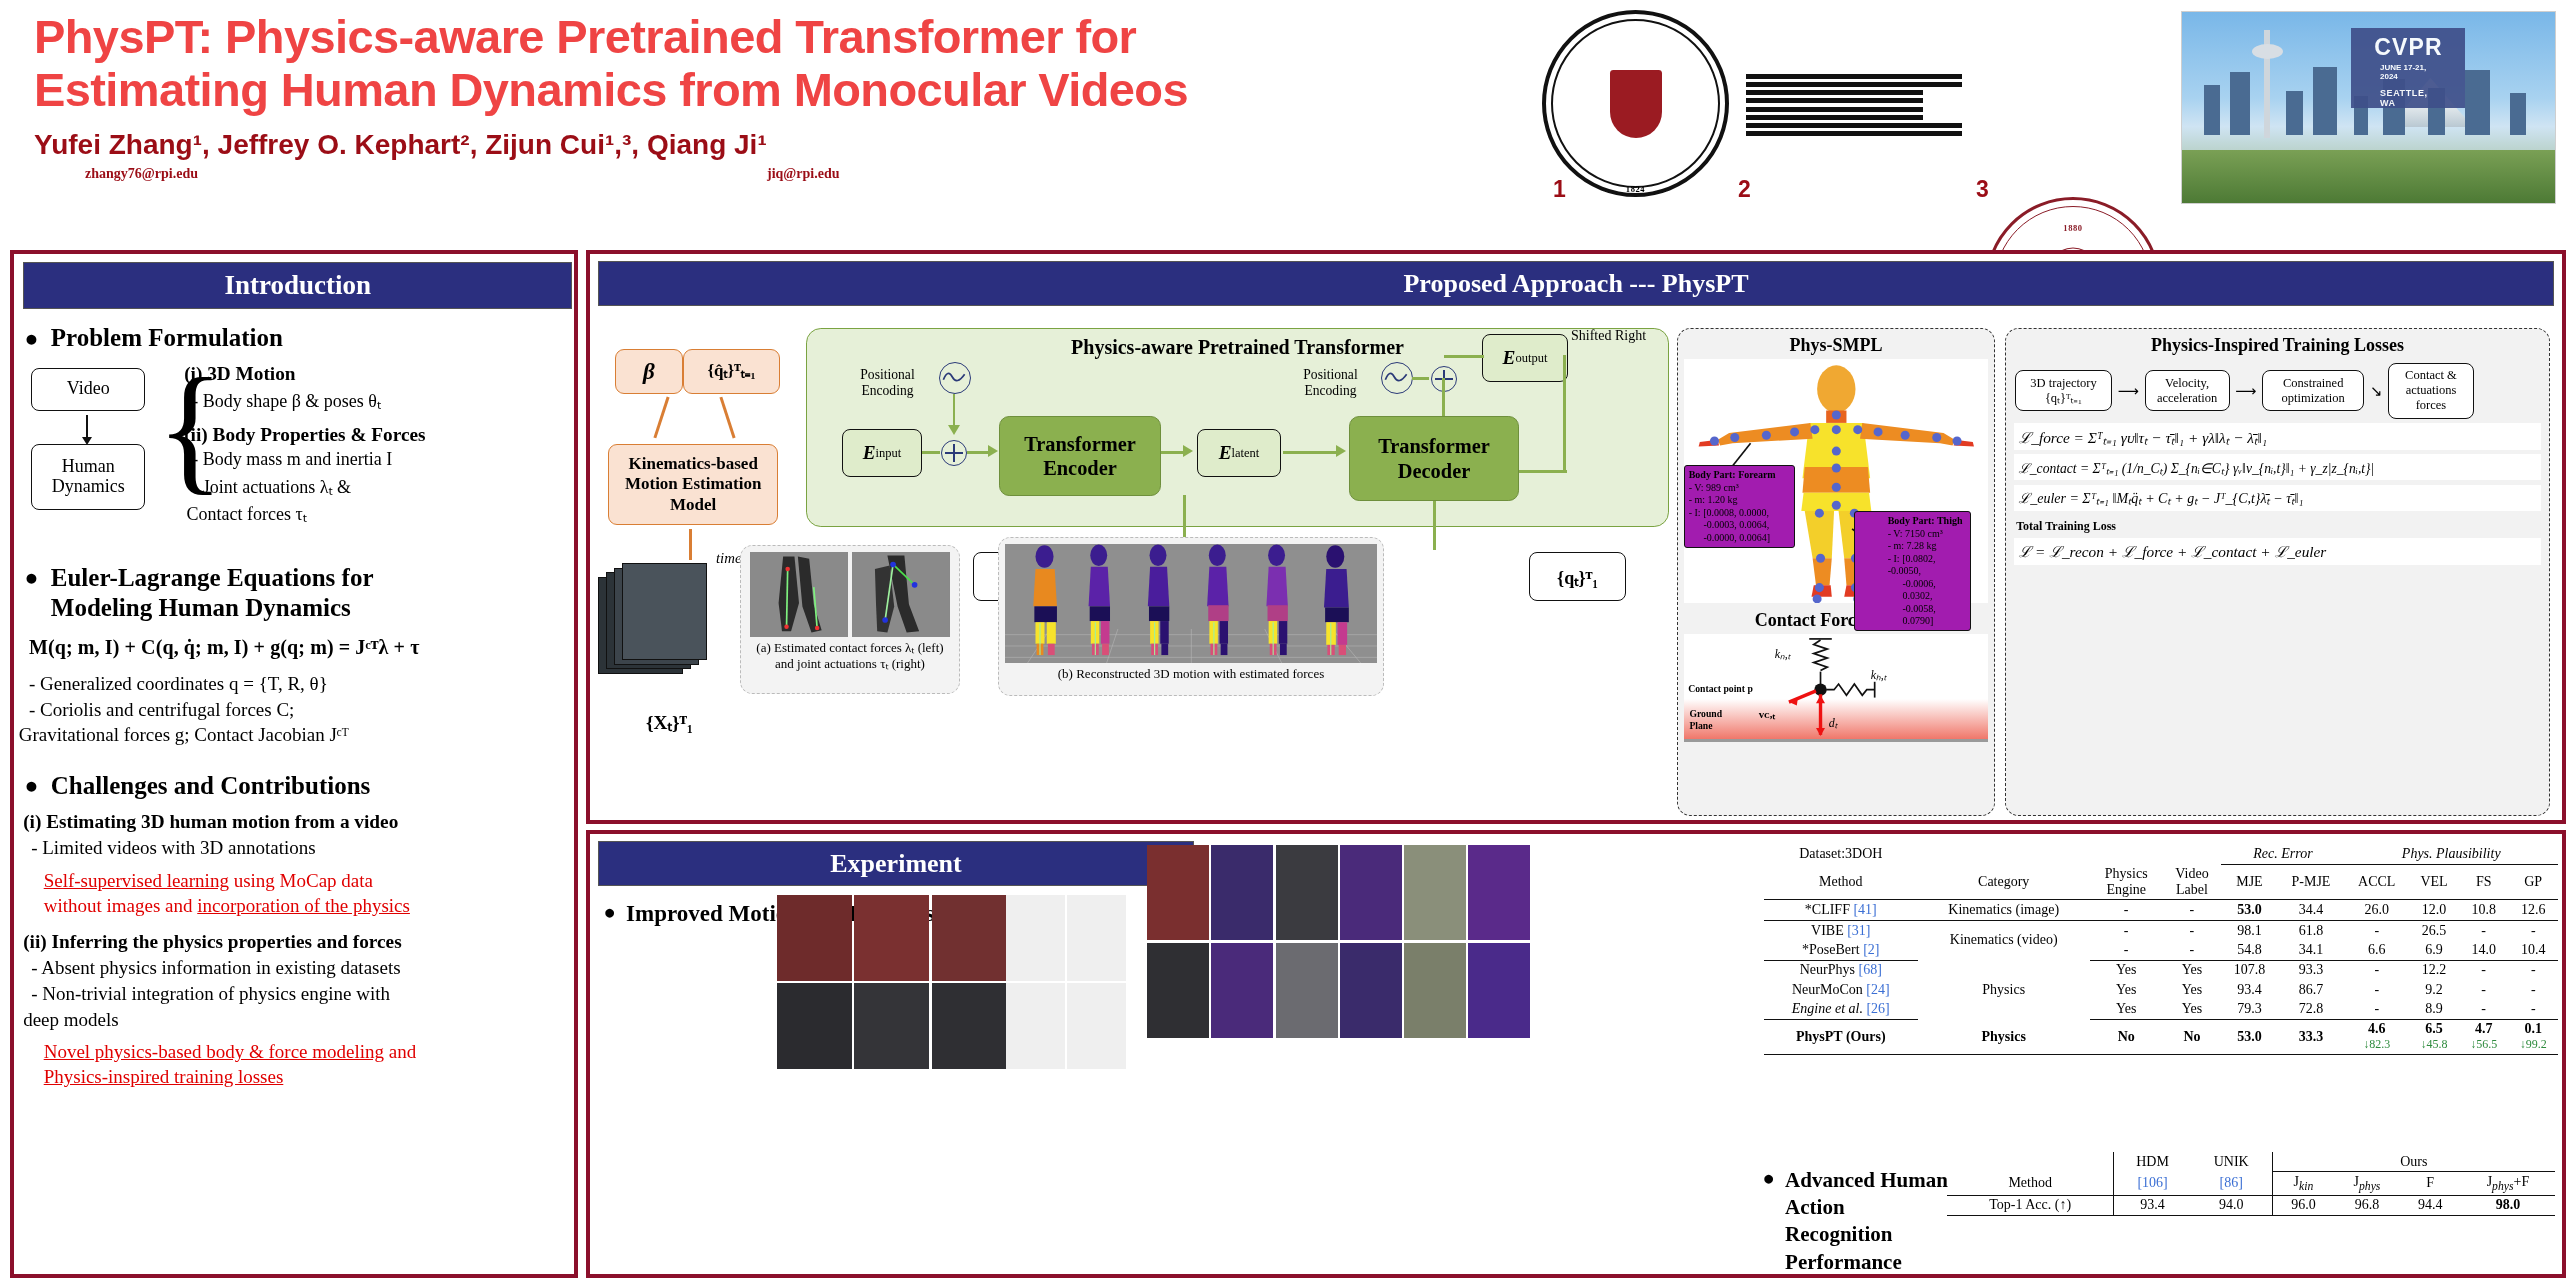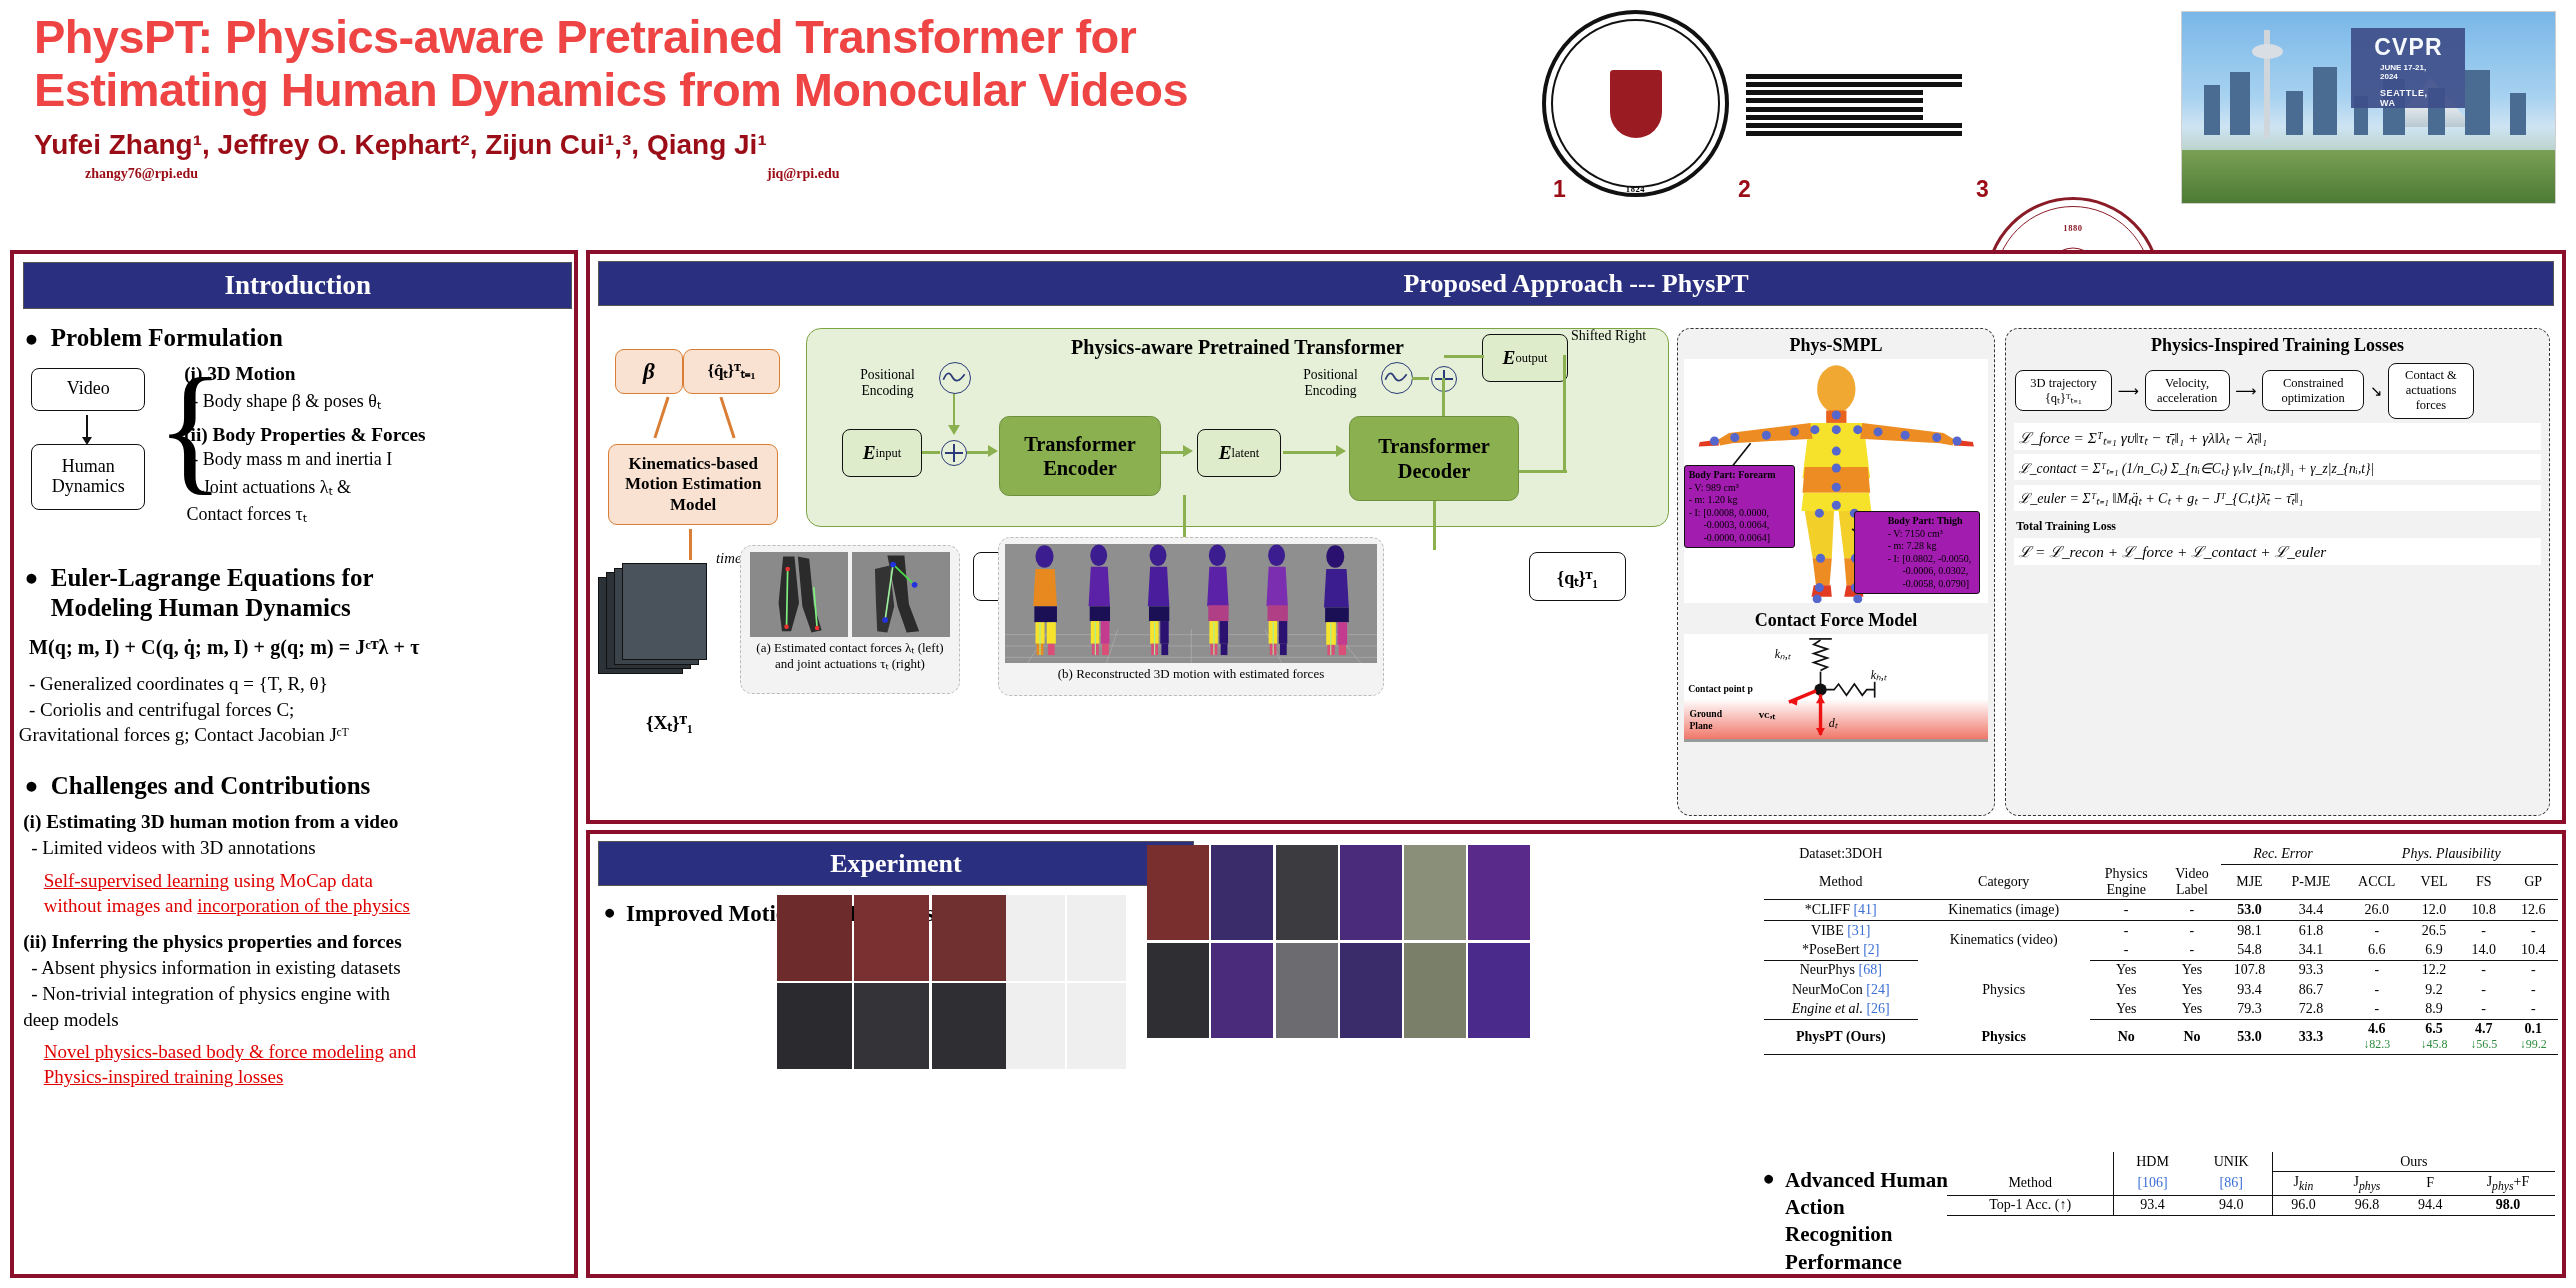--- a/index.html
+++ b/index.html
@@ -548,21 +548,21 @@
           <polygon points="336,330 322,326 328,338" fill="#111"></polygon>
         </svg>
         <div class="tag" style="left:0px; top:106px; width:111px;">
           <div style="font-weight:bold">Body Part: Forearm</div>
           <div>- V:  989 cm³</div>
           <div>- m: 1.20 kg</div>
           <div>- I: [0.0008,  0.0000,</div>
           <div style="margin-left:14.8px">-0.0003,  0.0064,</div>
           <div style="margin-left:14.8px">-0.0000,  0.0064]</div>
         </div>
-        <div class="tag" style="left:170px; top:152px; width:126px;padding-left:33px;">
+        <div class="tag" style="left:170px; top:152px; width:117px;padding-left:33px;">
           <div style="font-weight:bold">Body Part: Thigh</div>
           <div>- V: 7150 cm³</div>
           <div>- m: 7.28 kg</div>
           <div>- I: [0.0802, -0.0050,</div>
           <div style="margin-left:14.8px">-0.0006,  0.0302,</div>
           <div style="margin-left:14.8px">-0.0058,  0.0790]</div>
         </div>
       </div>
 
       <h4 style="margin-top:6.8px;">Contact Force Model</h4>

